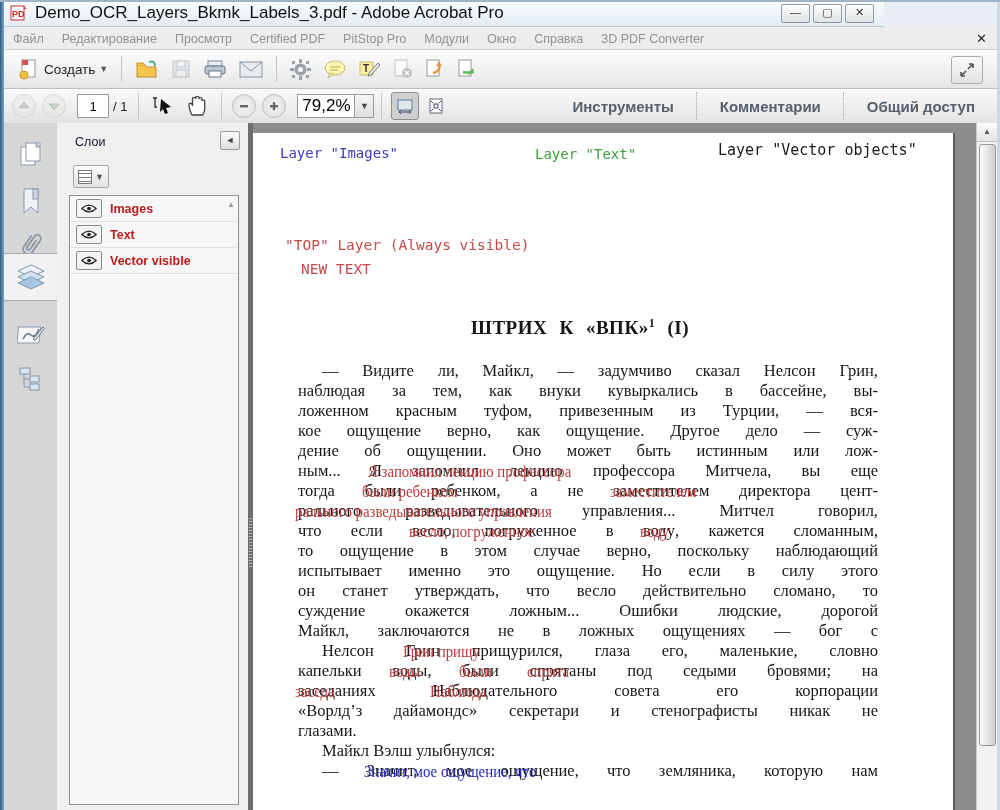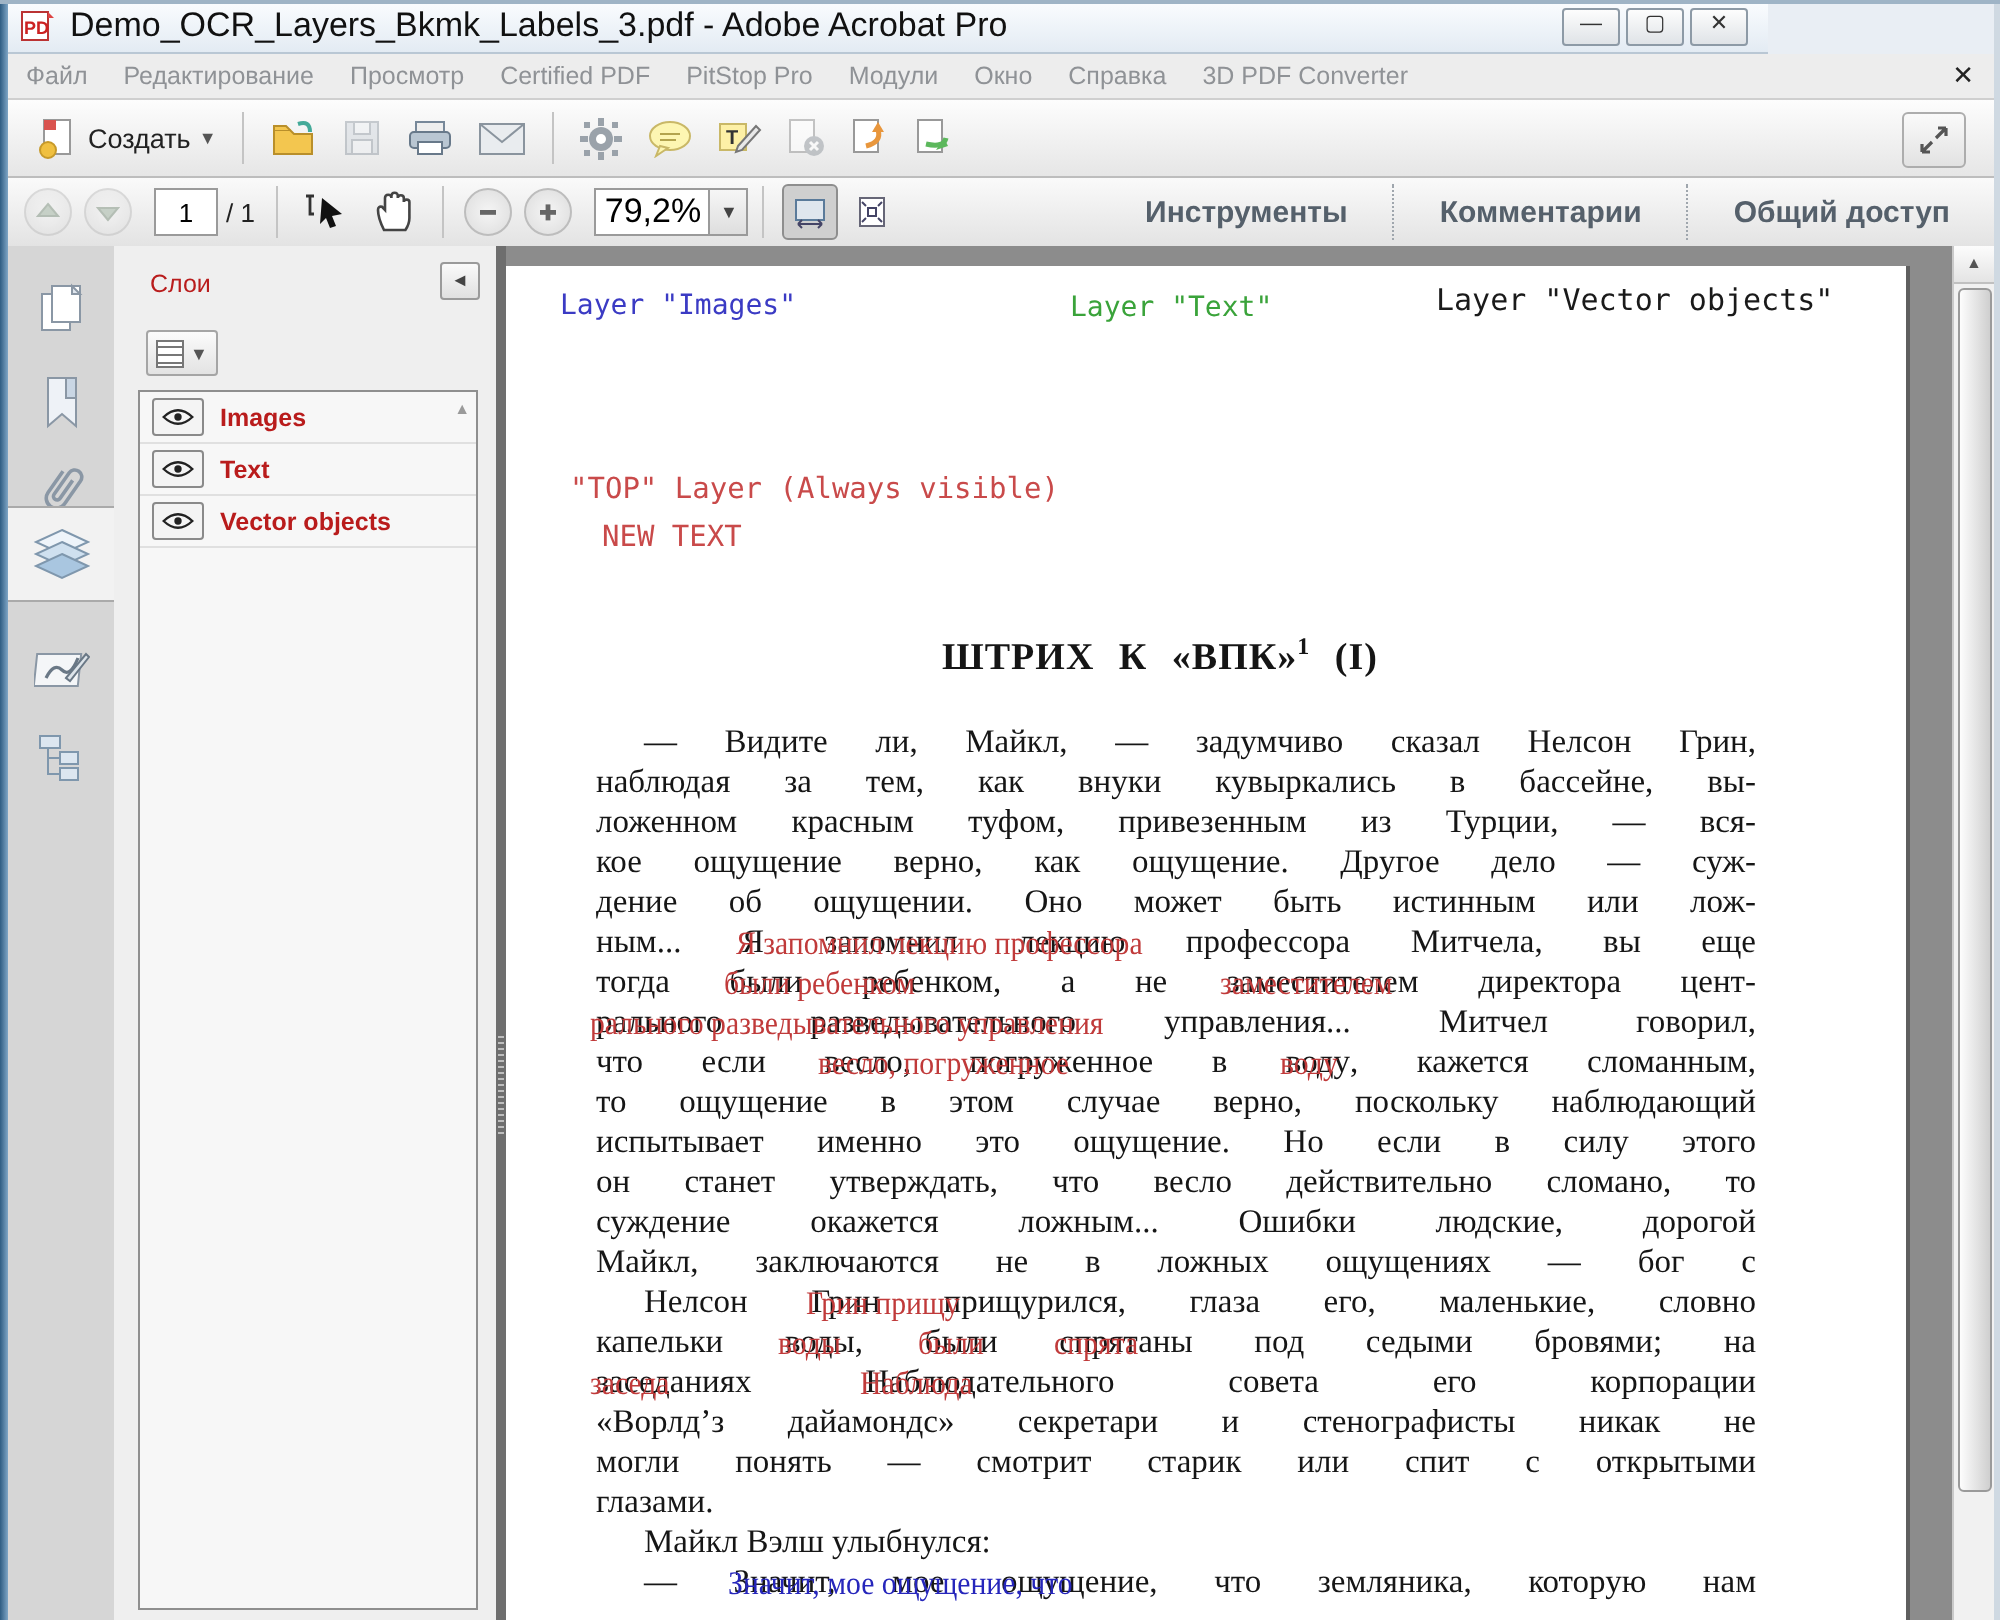--- a/index.html
+++ b/index.html
@@ -52,21 +52,21 @@
   .actsep{width:1px;height:28px;border-left:1px dotted #9fa6ad;}
 
   
   .side{position:absolute;left:4px;top:123px;width:53px;height:687px;background:#d6d6d6;border-right:1px solid #b5b5b5;}
   .sicon{position:absolute;left:0;width:53px;height:40px;display:flex;align-items:center;justify-content:center;}
   .sicon.sel{background:#f2f2f2;border-top:1px solid #aaa;border-bottom:1px solid #aaa;}
 
   
   .panel{position:absolute;left:57px;top:123px;width:191px;height:687px;background:#efefef;}
   .phead{position:absolute;left:0;top:0;width:191px;height:36px;}
-  .ptitle{position:absolute;left:18px;top:12px;font-size:12.5px;color:#b91c1c;}
+  .ptitle{position:absolute;left:18px;top:12px;font-size:12.5px;color:#0f172a;}
   .pcollapse{position:absolute;right:8px;top:8px;width:18px;height:17px;border:1px solid #9a9a9a;border-radius:2px;
     background:linear-gradient(#fafafa,#e0e0e0);font-size:9px;color:#444;text-align:center;line-height:16px;}
   .popts{position:absolute;left:16px;top:42px;width:34px;height:21px;border:1px solid #a5a5a5;border-radius:2px;
     background:linear-gradient(#fbfbfb,#e3e3e3);display:flex;align-items:center;justify-content:center;gap:3px;}
   .optglyph{width:12px;height:12px;border:1px solid #777;background:
      repeating-linear-gradient(#fff 0 2px,#777 2px 3px,#fff 3px 4px);}
   .plist{position:absolute;left:12px;top:72px;width:168px;height:608px;background:#f7f7f7;border:1px solid #8f8f8f;}
   .lrow{height:25px;border-bottom:1px solid #e0e0e0;display:flex;align-items:center;}
   .eyebtn{width:24px;height:17px;border:1px solid #8a8a8a;border-radius:2px;background:#f4f4f4;margin:0 8px 0 6px;
     display:flex;align-items:center;justify-content:center;}
@@ -375,21 +375,21 @@
       <span class="lname">Text</span>
     </div>
 
     <div class="lrow">
       <span class="eyebtn">
         <svg width="16" height="9" viewBox="0 0 20 10">
               <path d="M1 5 Q10 -3.5 19 5 Q10 13.5 1 5 Z" fill="none" stroke="#222" stroke-width="1.4"></path>
               <circle cx="10" cy="5" r="2.3" fill="#222"></circle>
             </svg>
       </span>
-      <span class="lname">Vector objects</span>
+      <span class="lname">Vector visible</span>
     </div>
   </div>
   </div>
 
   <div class="split">
     <div class="grip"></div>
   </div>
 
   <div class="viewport">
     <div class="page">
@@ -410,21 +410,20 @@
           <div class="bl jl"><span>что если </span><span class="ov" data-t="весло, погруженное">весло, погруженное</span><span> в </span><span class="ov" data-t="воду">воду</span><span>, кажется сломанным,</span></div>
           <div class="bl jl"><span>то ощущение в этом случае верно, поскольку наблюдающий</span></div>
           <div class="bl jl"><span>испытывает именно это ощущение. Но если в силу этого</span></div>
           <div class="bl jl"><span>он станет утверждать, что весло действительно сломано, то</span></div>
           <div class="bl jl"><span>суждение окажется ложным... Ошибки людские, дорогой</span></div>
           <div class="bl jl"><span>Майкл, заключаются не в ложных ощущениях — бог с</span></div>
           <div class="bl in jl"><span>Нелсон </span><span class="ov" data-t="Грин прищу">Грин прищу</span><span>рился, глаза его, маленькие, словно</span></div>
           <div class="bl jl"><span>капельки </span><span class="ov" data-t="воды">воды</span><span>, </span><span class="ov" data-t="были">были</span><span> </span><span class="ov" data-t="спрята">спрята</span><span>ны под седыми бровями; на</span></div>
           <div class="bl jl"><span class="ov" data-t="заседа">заседа</span><span>ниях </span><span class="ov" data-t="Наблюда">Наблюда</span><span>тельного совета его корпорации</span></div>
           <div class="bl jl"><span>«Ворлд’з дайамондс» секретари и стенографисты никак не</span></div>
-          <div class="bl jl"><span>могли понять — смотрит старик или спит с открытыми</span></div>
           <div class="bl"><span>глазами.</span></div>
           <div class="bl in"><span>Майкл Вэлш улыбнулся:</span></div>
           <div class="bl in jl"><span>— </span><span class="ov b" data-t="Значит, мое ощущение, что">Значит, мое ощущение, что</span><span> земляника, которую нам</span></div>
         </div>
     <div class="ll ll1" style="color: rgb(59, 59, 196);">Layer "Images"</div>
         <div class="ll ll2" style="color: rgb(58, 163, 58);">Layer "Text"</div>
         <div class="ll ll3" style="color: rgb(26, 26, 26);">Layer "Vector objects"</div>
       </div>
     <div class="vscroll">
       <div class="varrow">▲</div>

